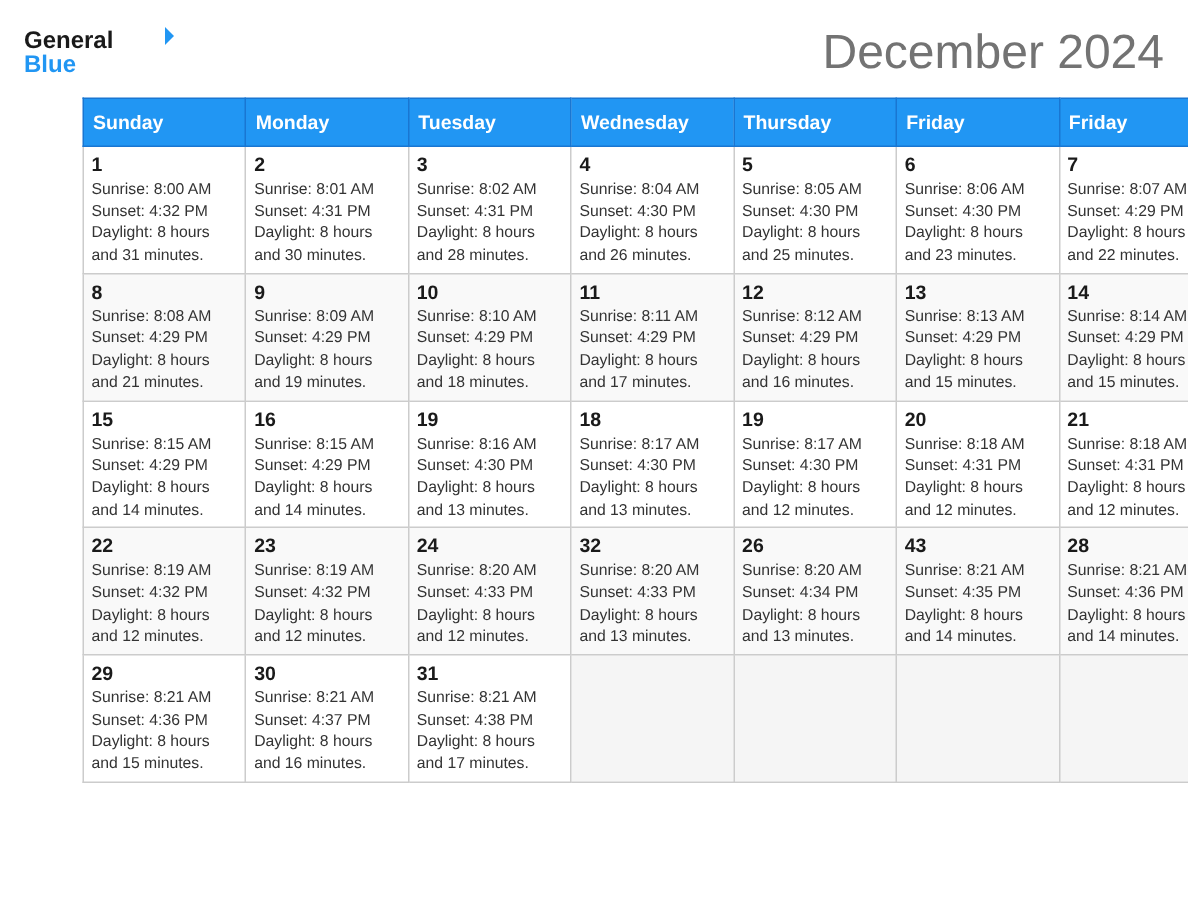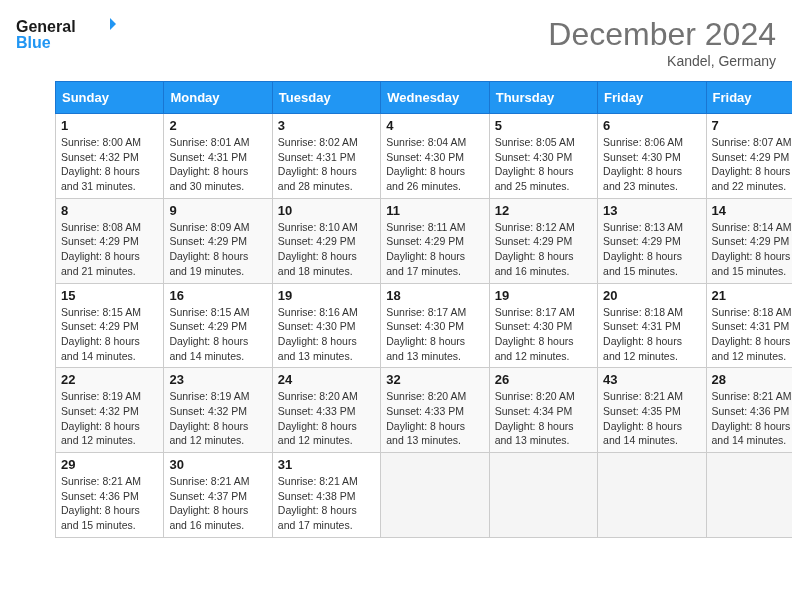--- a/index.html
+++ b/index.html
@@ -80,21 +80,20 @@
 <div class="header">
   <div class="logo">
   <svg width="100" height="36" viewBox="0 0 100 36" xmlns="http://www.w3.org/2000/svg">
     <text x="0" y="16" font-size="16" font-weight="bold" font-family="Arial" fill="#1a1a1a">General</text>
     <text x="0" y="32" font-size="16" font-weight="bold" font-family="Arial" fill="#2196F3">Blue</text>
     <polygon points="94,2 100,8 94,14" fill="#2196F3"></polygon>
   </svg>
 </div>
   <div class="title-area">
     <div class="month-title">December 2024</div>
-    <div class="location">Kandel, Germany</div>
   </div>
 </div>
 
 <table class="calendar">
   <thead>
     <tr>
     <th>Sunday</th>
         <th>Monday</th>
         <th>Tuesday</th>
         <th>Wednesday</th>

